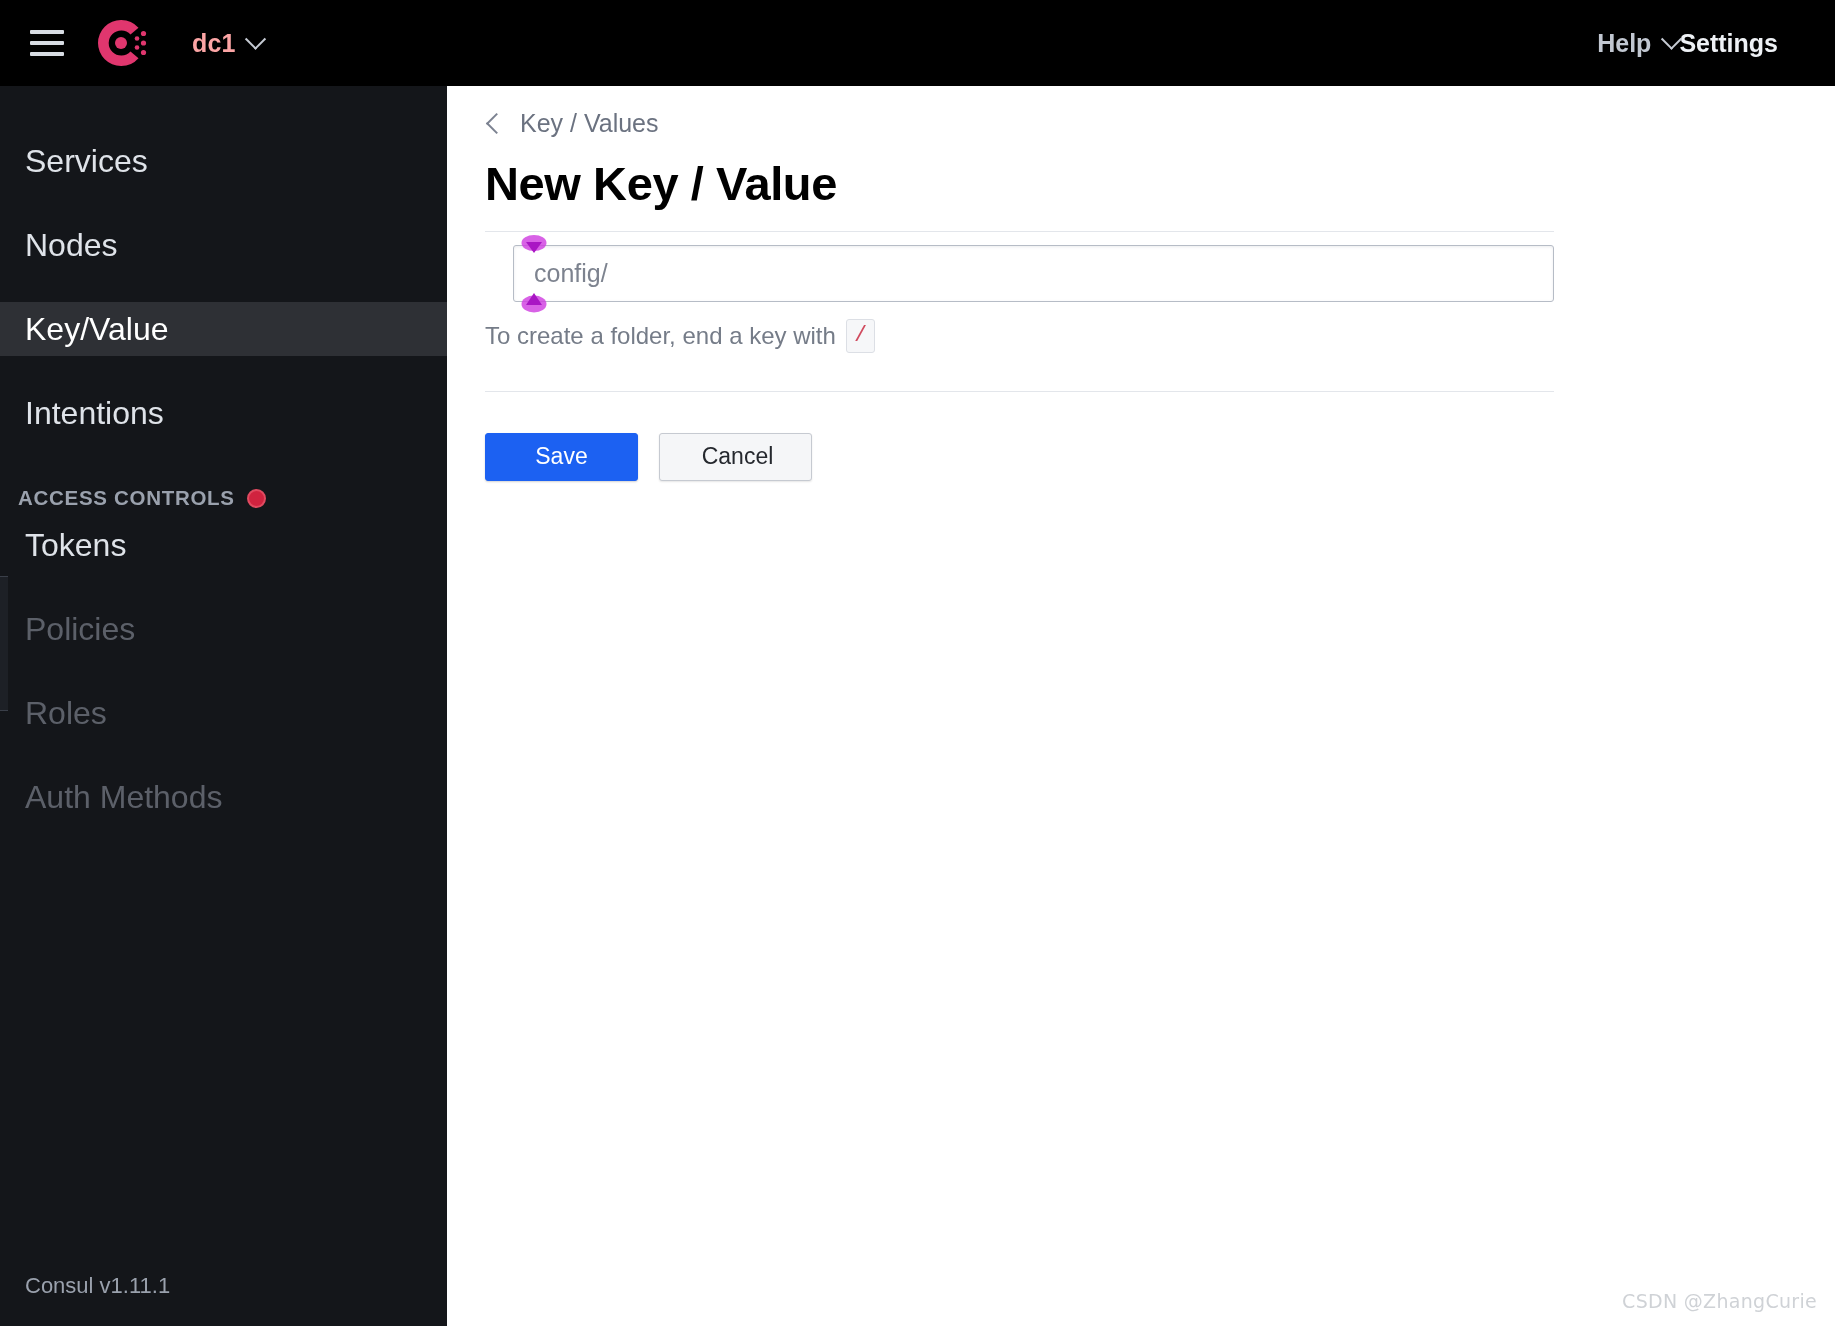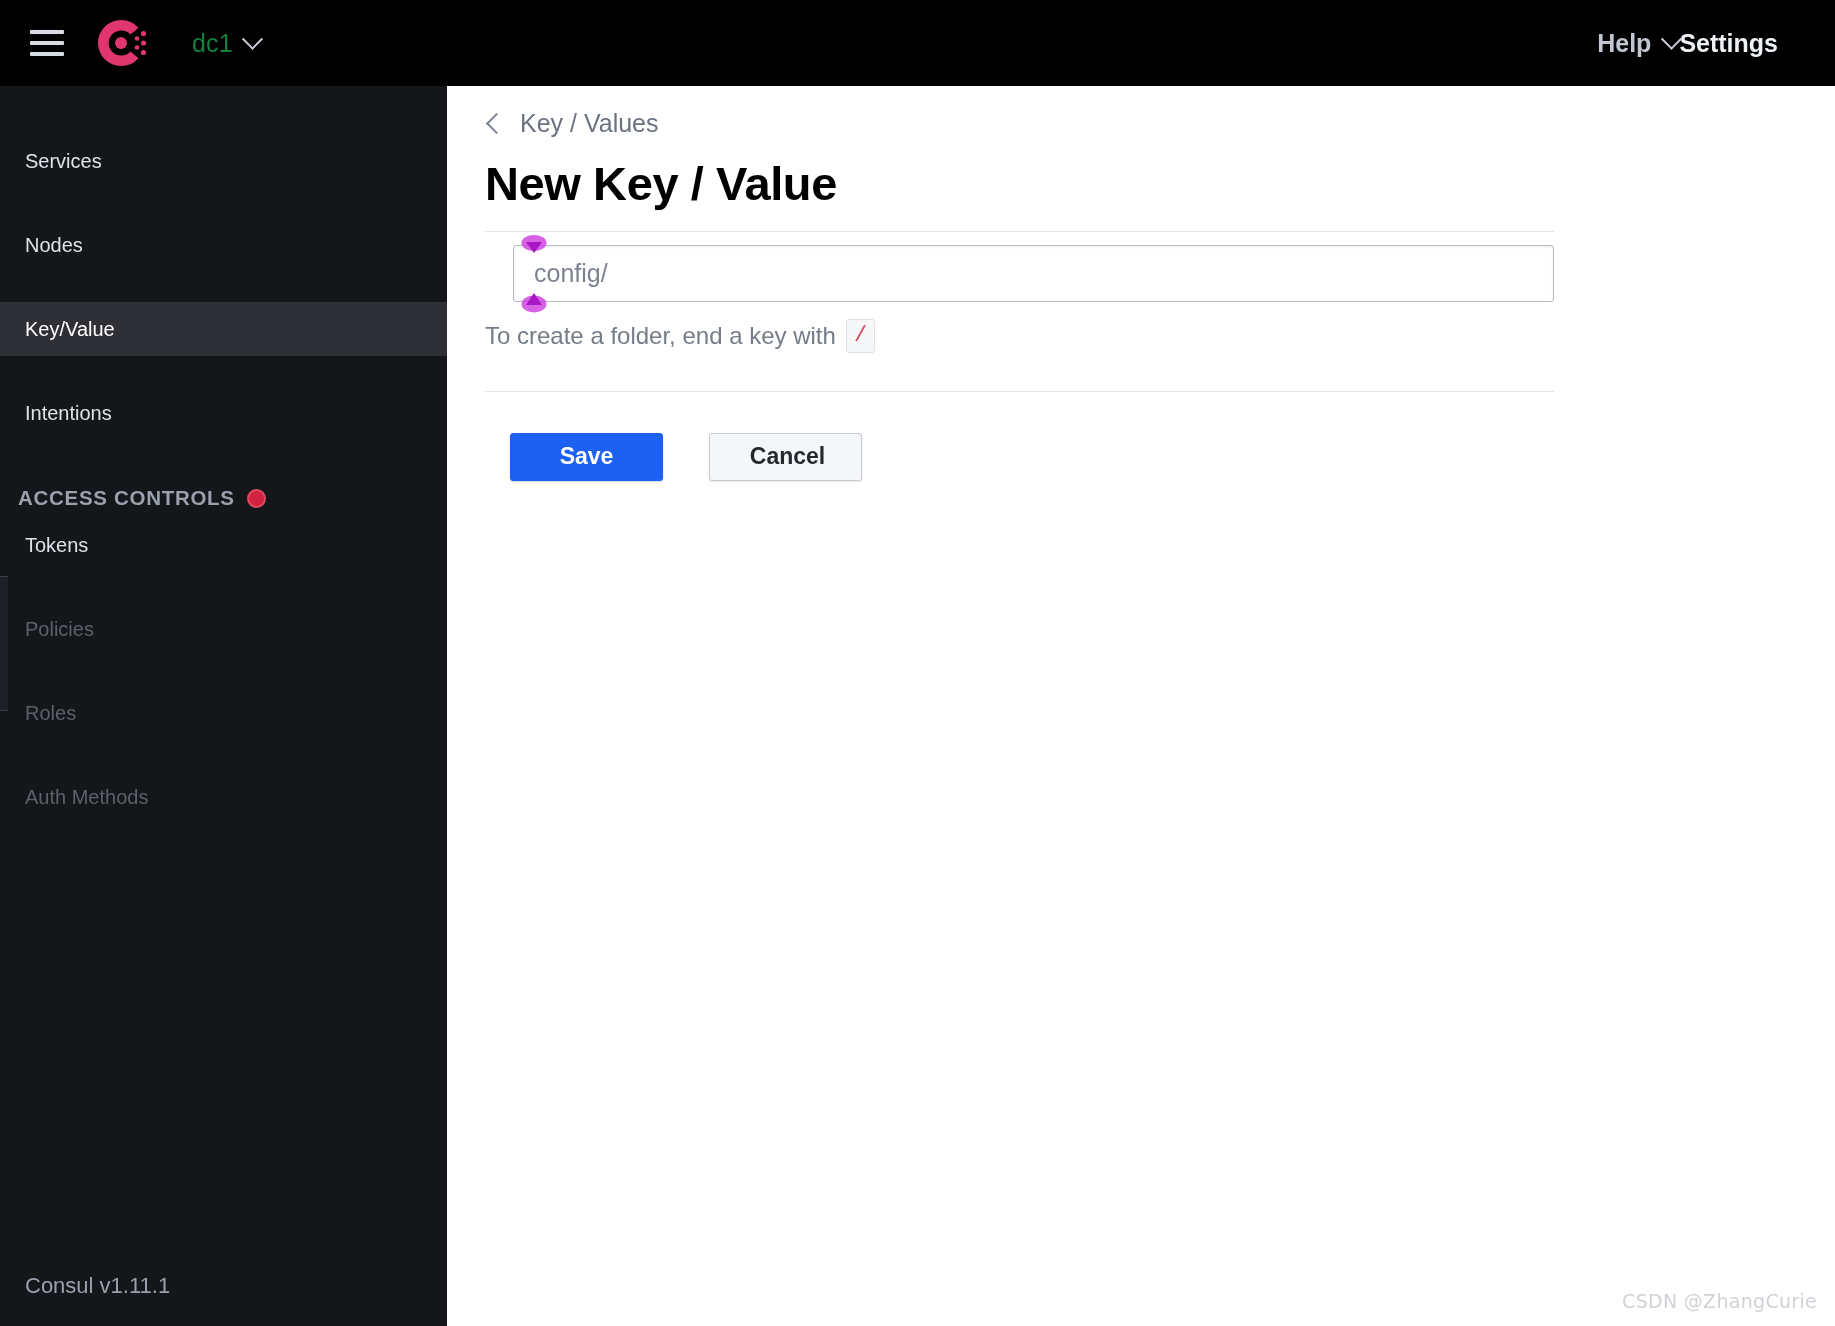--- a/index.html
+++ b/index.html
@@ -50,23 +50,23 @@
     cursor: pointer;
   }
   .dc-select {
     margin-left: 42px;
     display: flex;
     align-items: center;
     gap: 12px;
     cursor: pointer;
   }
   .dc-label {
-    color: #15803d;
+    color: #fca5a5;
     font-size: 25px;
-    font-weight: 400;
+    font-weight: 700;
     letter-spacing: .2px;
   }
   .chev {
     display: inline-block;
     width: 15px; height: 15px;
     border-right: 2.6px solid #c6cbd4;
     border-bottom: 2.6px solid #c6cbd4;
     transform: rotate(45deg) translate(-3px,-3px);
   }
   .topbar-right {
@@ -103,21 +103,21 @@
   }
   .nav {
     padding-top: 48px;
   }
   .nav-item {
     height: 54px;
     display: flex;
     align-items: center;
     padding-left: 25px;
     color: #dfe3e9;
-    font-size: 20px;
+    font-size: 32px;
     cursor: pointer;
   }
   .nav-item.active {
     background: #2e3035;
     color: #ffffff;
   }
   .nav-item.dim {
     color: #5c6069;
     cursor: default;
   }
@@ -273,26 +273,25 @@
     gap: 21px;
     margin-top: 41px;
   }
   .btn {
     height: 48px;
     min-width: 100px;
     padding: 0 28px;
     border-radius: 3px;
     font-family: "Liberation Sans", sans-serif;
     font-size: 23px;
-    font-weight: 700;
+    font-weight: 400;
     cursor: pointer;
     display: inline-flex;
     align-items: center;
     justify-content: center;
-    margin-left: 25px;
   }
   .btn-save {
     background: #1c61f2;
     color: #ffffff;
     border: 1px solid #1c61f2;
     min-width: 153px;
     box-shadow: 0 1px 2px rgba(0,0,0,.18);
   }
   .btn-cancel {
     background: #f5f6f8;

